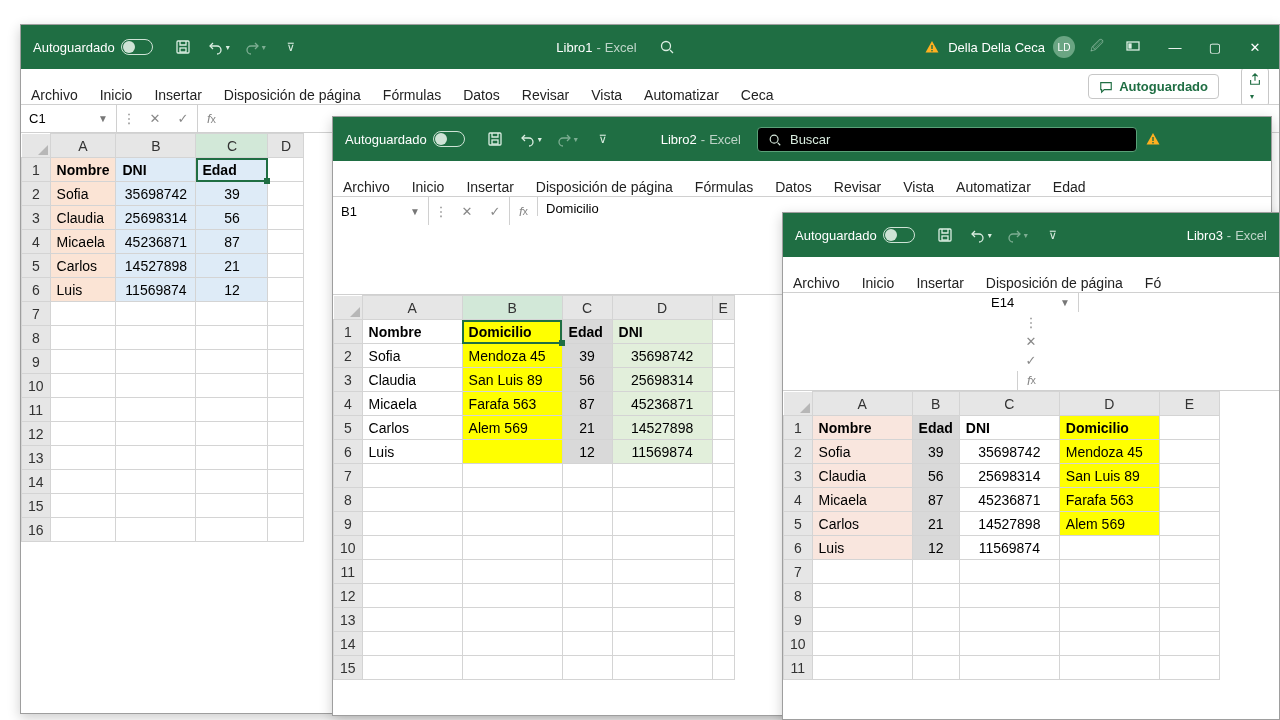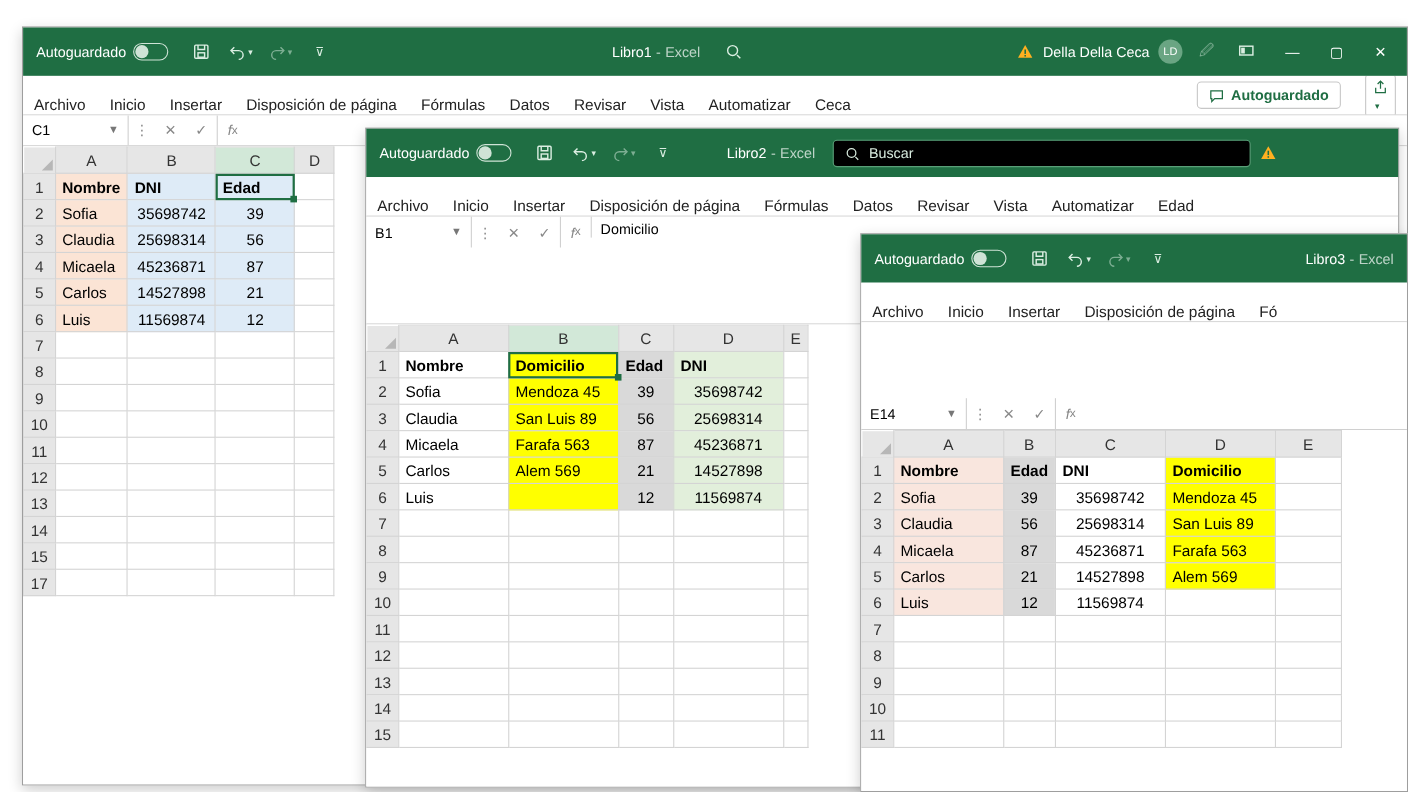--- a/index.html
+++ b/index.html
@@ -278,21 +278,21 @@
             <td class=""></td>
           </tr>
           <tr>
             <th class="rowhdr">15</th>
             <td class=""></td>
             <td class=""></td>
             <td class=""></td>
             <td class=""></td>
           </tr>
           <tr>
-            <th class="rowhdr">17</th>
+            <th class="rowhdr">16</th>
             <td class=""></td>
             <td class=""></td>
             <td class=""></td>
             <td class=""></td>
           </tr>
         </tbody>
       </table>
   </div>
 </div>
 
@@ -547,21 +547,21 @@
   </div>
 
   <div class="ribbon-tabs">
     <span class="tab">Archivo</span>
     <span class="tab">Inicio</span>
     <span class="tab">Insertar</span>
     <span class="tab">Disposición de página</span>
     <span class="tab">Fó</span>
   </div>
 
-  <div class="formula-bar" style="height:98px; align-items:flex-end;">
+  <div class="formula-bar" style="height:98px; align-items:center;flex-direction:column;">
     <div class="namebox" style="height:28px;">
       <span>E14</span>
         <span class="chev">▼</span>
     </div>
     <div class="fx-sep" style="height:28px;">⋮</div>
     <div class="fx-cancel" style="height:28px;">✕</div>
     <div class="fx-ok" style="height:28px;">✓</div>
     <div class="fx-fx fx-split" style="height:28px;">
         <i>f</i>
         <sub>x</sub>

